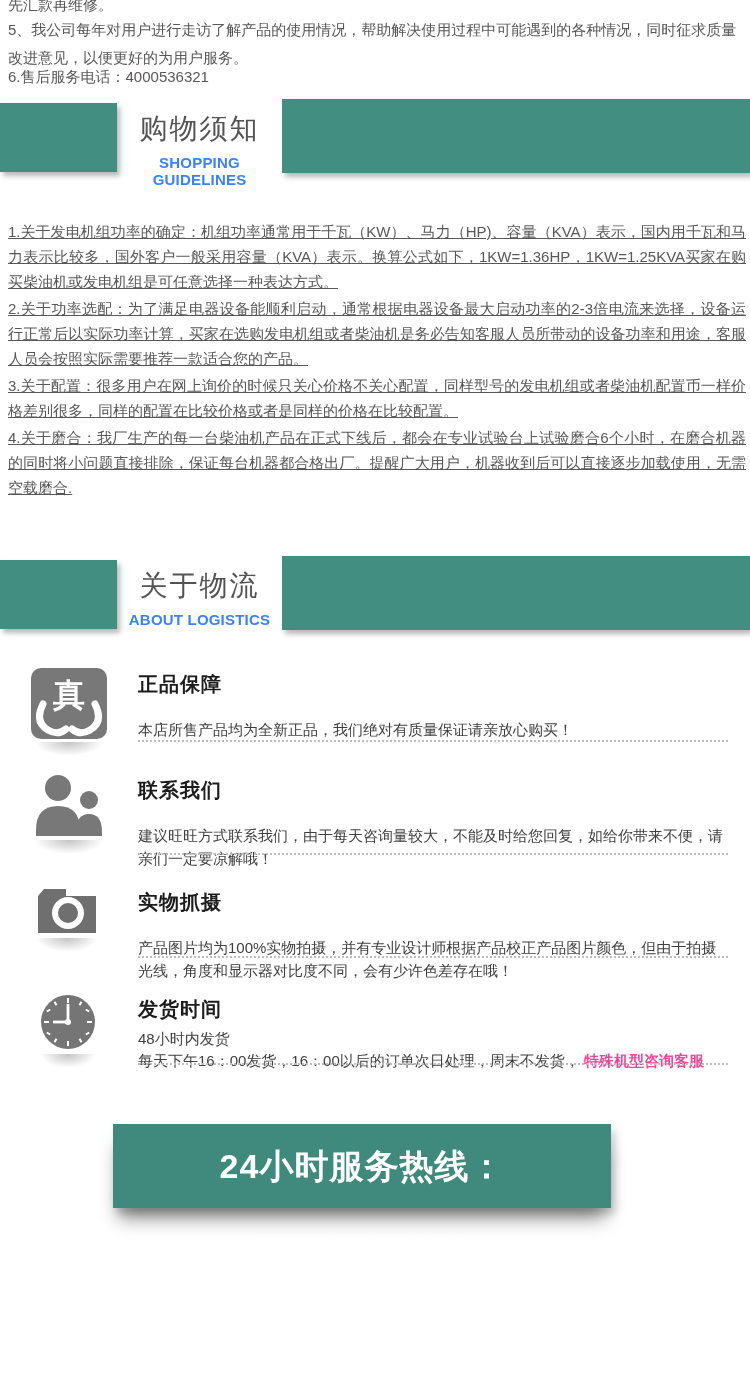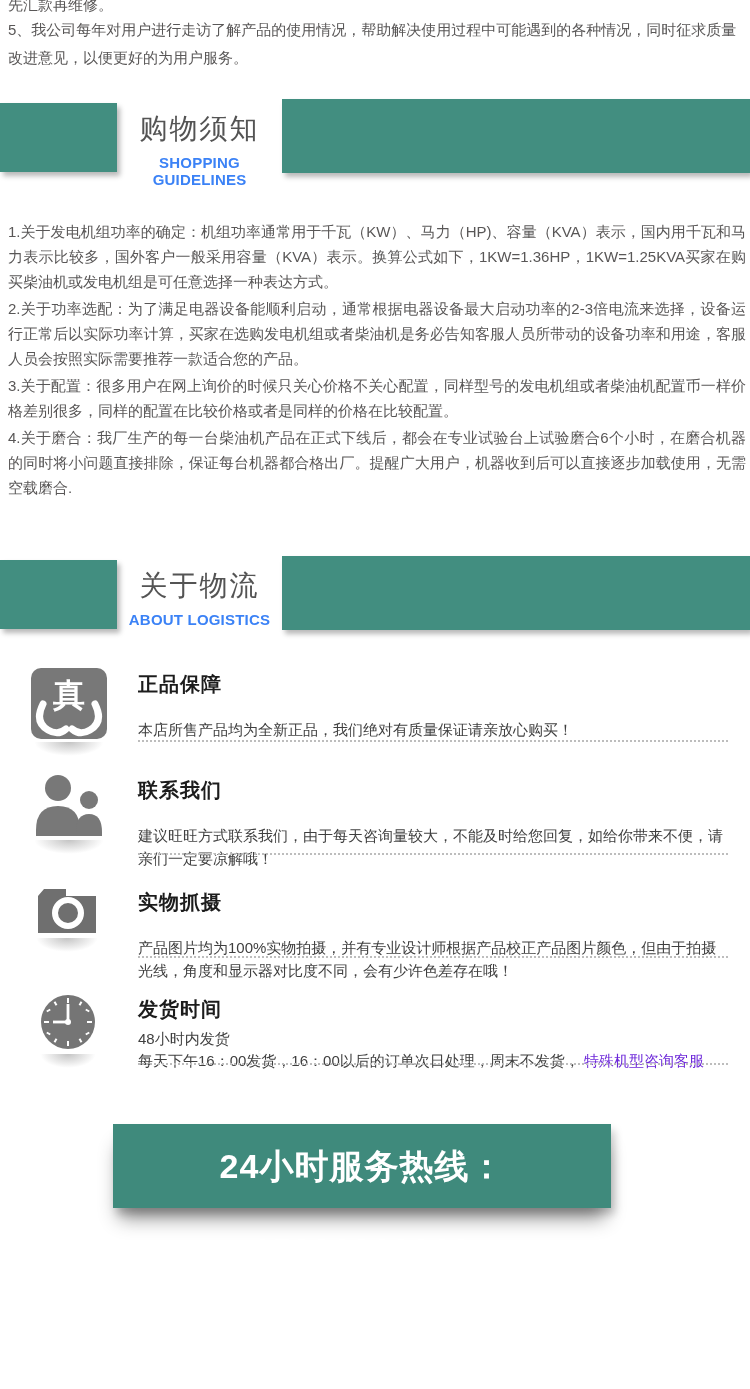--- a/index.html
+++ b/index.html
@@ -20,32 +20,32 @@
         background:var(--teal);box-shadow:3px 4px 5px rgba(0,0,0,0.28);}
   .banner .title-wrap{position:absolute;left:117px;top:0;width:165px;height:74px;text-align:center;}
   .banner .cn-title{margin-top:11px;font-size:28px;letter-spacing:2px;color:#545454;font-weight:500;}
   .banner .en-title{margin-top:6px;font-size:15px;color:#3b82f6;letter-spacing:0.2px;font-weight:bold;}
   #banner-shopping{top:99px;}
   #banner-logistics{top:556px;}
 
   
   #notice-paragraphs{position:absolute;left:8px;top:219px;width:738px;
         color:#595757;font-size:15px;line-height:25px;text-align:justify;}
-  #notice-paragraphs p{margin:0 0 2px 0;}
+  #notice-paragraphs p{margin:0 0 2px 0;text-decoration:underline;}
 
   
   .svc-item{position:absolute;left:0;width:750px;}
   .svc-icon{position:absolute;}
   .svc-reflect{position:absolute;height:14px;
         background:radial-gradient(ellipse at 50% 0%,rgba(60,60,60,0.30),rgba(0,0,0,0) 70%);}
   .svc-text{position:absolute;left:138px;width:592px;}
   .svc-title{font-size:20px;font-weight:bold;color:#1c1c1c;letter-spacing:1px;}
   .svc-body{margin-top:20px;font-size:15px;line-height:23px;color:#3f3f3f;}
   .svc-sep{position:absolute;left:138px;width:590px;border-top:2px dotted #bdbdbd;}
-  .bold-note{font-weight:normal;color:#6d28d9;}
+  .bold-note{font-weight:bold;color:#ec4899;}
 
   #item-authentic{top:668px;}
   #item-contact{top:772px;}
   #item-photo{top:886px;}
   #item-ship{top:992px;}
   #sep-1{top:740px;}
   #sep-2{top:853px;}
   #sep-3{top:956px;}
   #sep-4{top:1063px;}
 
@@ -55,20 +55,21 @@
         text-align:center;line-height:84px;letter-spacing:1px;
         box-shadow:0 16px 18px -6px rgba(0,0,0,0.45),4px 6px 8px rgba(0,0,0,0.18);}
 </style>
 </head>
 <body>
 
 <div id="page" style="--teal:#428e80;--teal-dark:#3f8a7c;">
 
   <div class="top-note clip-line">先汇款再维修。</div>
   <div class="top-note note5">5、我公司每年对用户进行走访了解产品的使用情况，帮助解决使用过程中可能遇到的各种情况，同时征求质量改进意见，以便更好的为用户服务。</div>
+  <div class="top-note note6">6.售后服务电话：4000536321</div>
 
   <div class="banner" id="banner-shopping">
     <div class="block-left"></div>
     <div class="block-right"></div>
     <div class="title-wrap">
       <div class="cn-title">购物须知</div>
       <div class="en-title">SHOPPING GUIDELINES</div>
     </div>
   </div>
 

